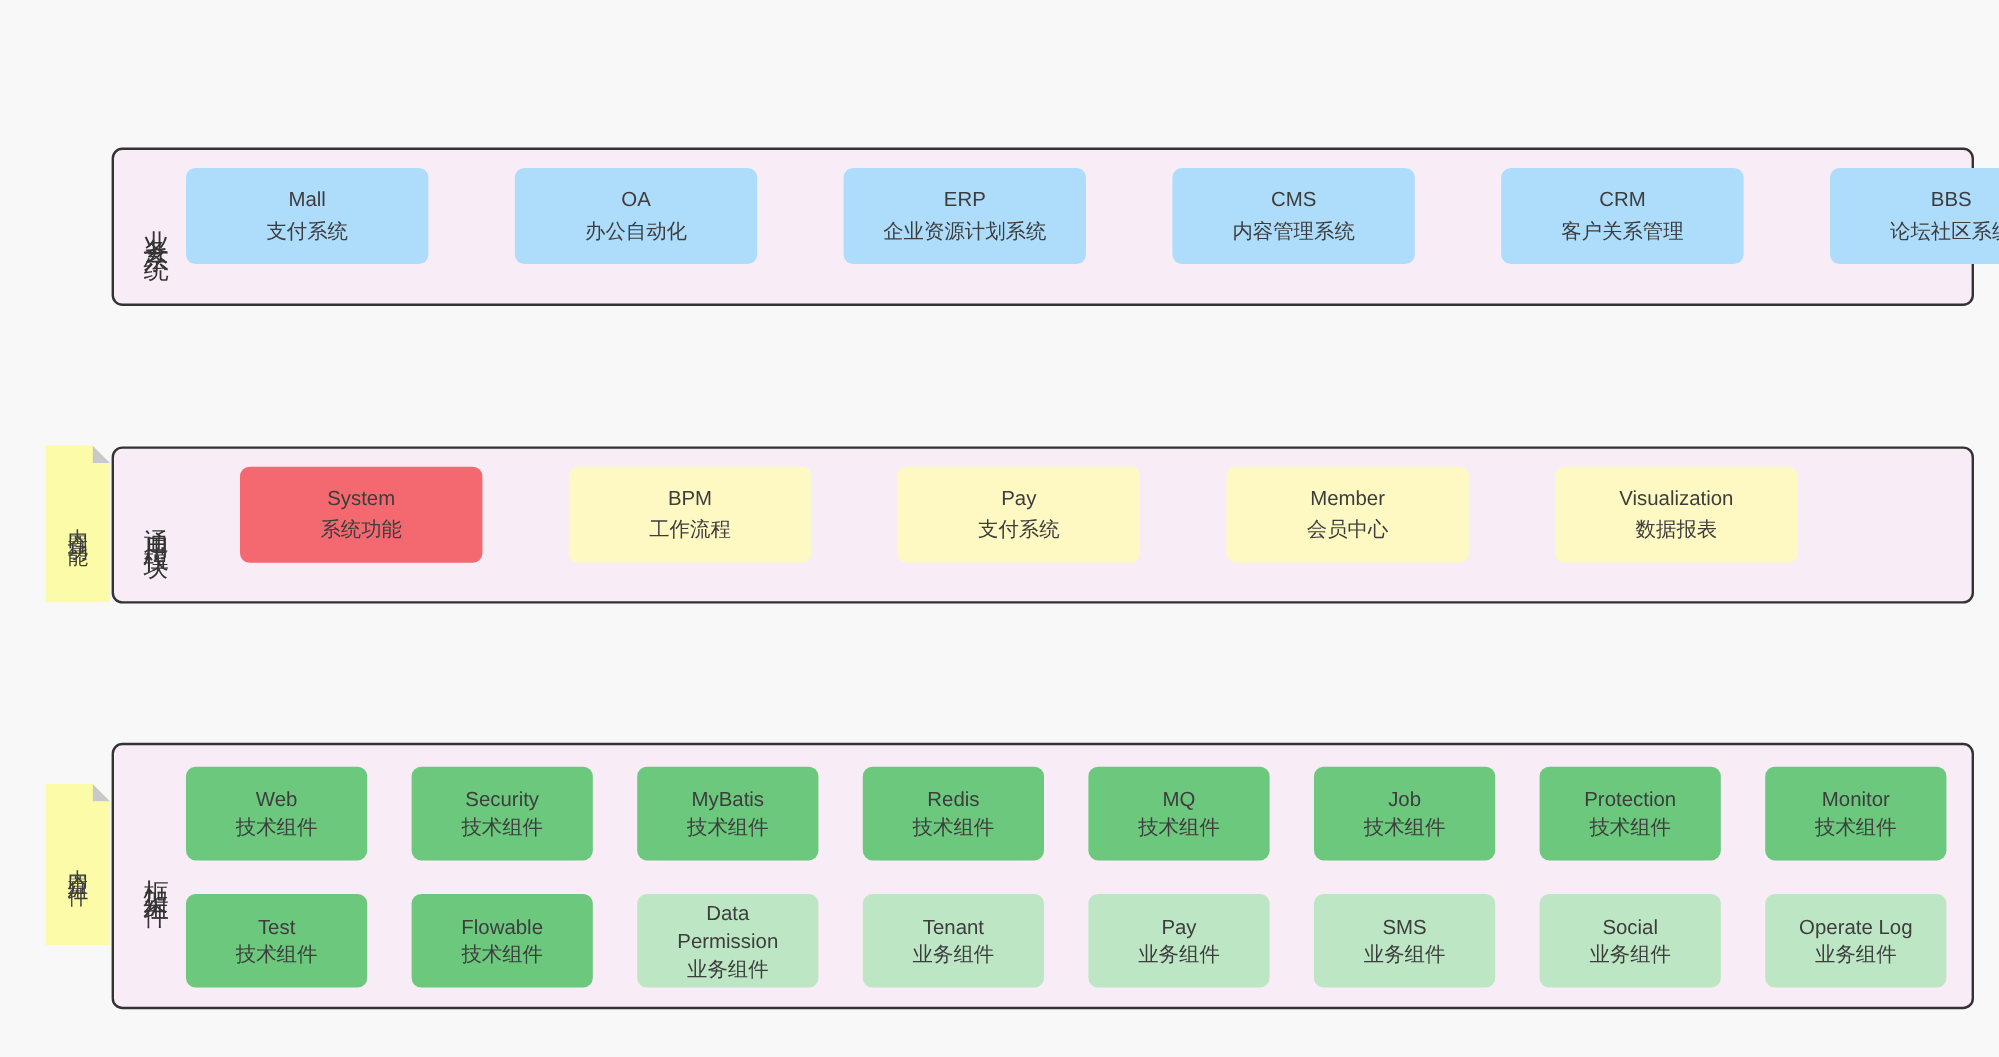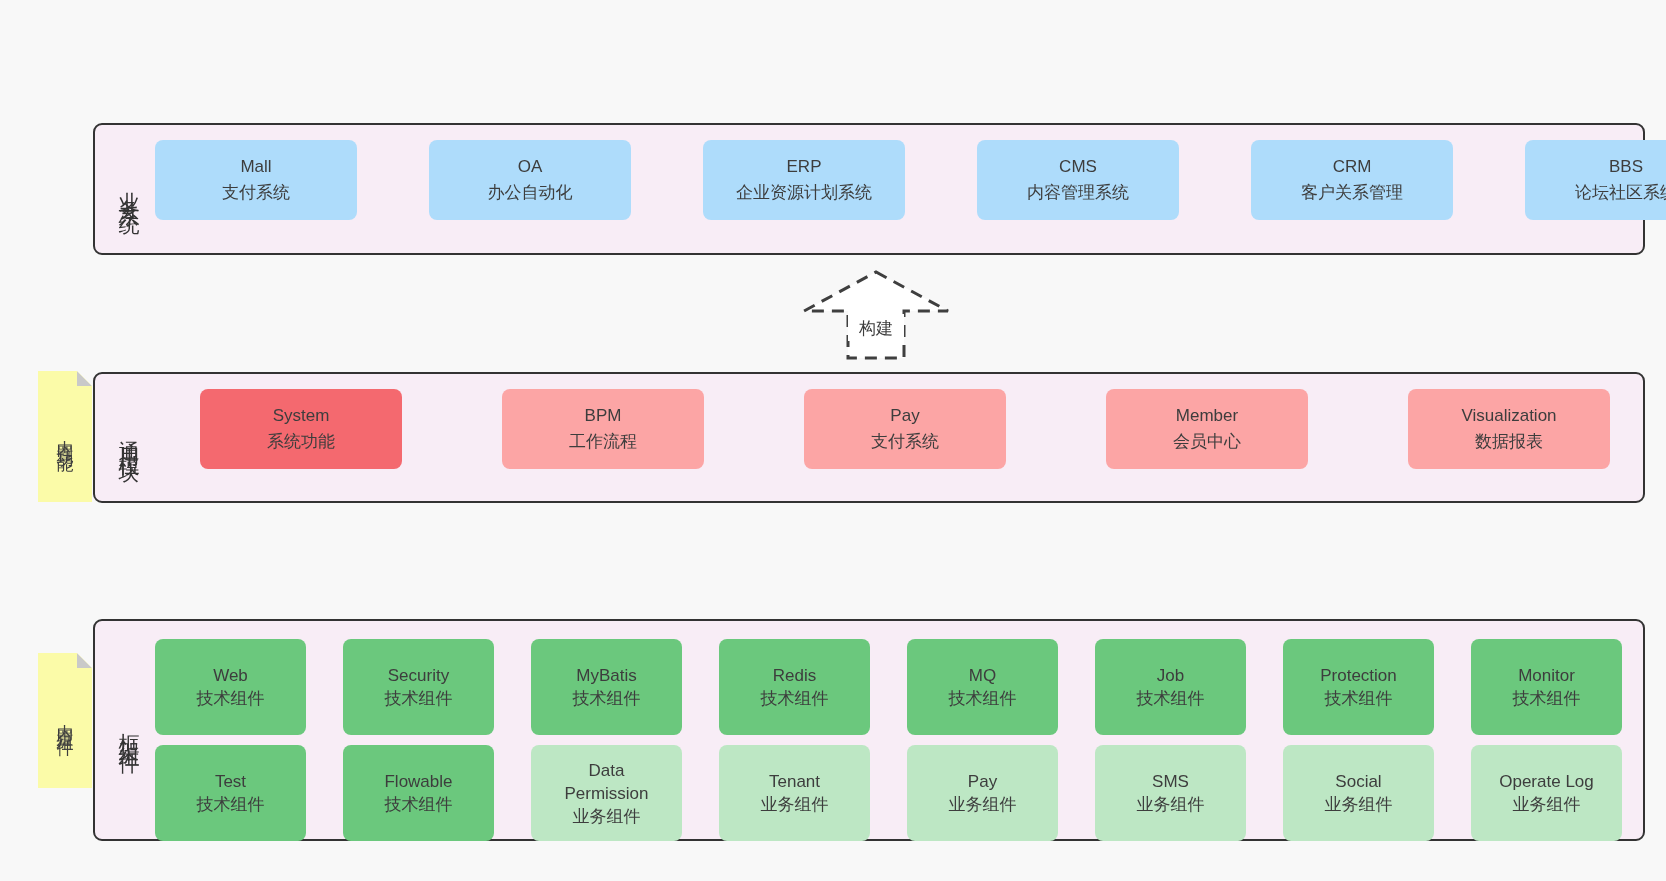--- a/index.html
+++ b/index.html
@@ -31,27 +31,27 @@
   .layer-1 .row,.layer-2 .row{top:15px;gap:72px;}
   .layer-3 .row-a{top:18px;gap:37px;}
   .layer-3 .row-b{top:124px;gap:37px;justify-content:center;}
 
   .box{
     display:flex;flex-direction:column;align-items:center;justify-content:center;
     border-radius:8px;text-align:center;flex:0 0 auto;
   }
   .box .t,.box .s{display:block;font-size:17px;line-height:26px;}
   .big{width:202px;height:80px;}
-  .small{width:151px;height:96px;}
+  .small{width:151px;height:78px;}
   .small .t,.small .s{line-height:23px;}
   .small .t{max-width:105px;}
 
   .blue{background:#aedcfb;}
   .red{background:#f4696f;margin-left:45px;}
-  .pink{background:#fca5a5;margin-left:28px;}
+  .pink{background:#fef9c3;}
   .green{background:#6bc87d;}
   .lgreen{background:#bde7c4;}
 
   
   .note{
     position:absolute;left:38px;width:54px;background:#fbfba8;
     clip-path:polygon(0 0,calc(100% - 15px) 0,100% 15px,100% 100%,0 100%);
     display:flex;align-items:center;justify-content:center;z-index:3;
   }
   .note-1{top:371px;height:131px;}
@@ -103,27 +103,20 @@
         <span class="t">CRM</span>
         <span class="s">客户关系管理</span>
       </div>
       <div class="box big blue">
         <span class="t">BBS</span>
         <span class="s">论坛社区系统</span>
       </div>
     </div>
   </div>
 
-  <div class="arrow arrow-1">
-    <svg viewBox="0 0 150 90">
-      <polygon points="75,2 147,41 103,41 103,88 47,88 47,41 3,41" fill="#ffffff" stroke="#3f3f3f" stroke-width="3" stroke-dasharray="12 8"></polygon>
-      <rect x="47" y="44" width="56" height="27" fill="#ffffff"></rect>
-      <text x="75" y="64" text-anchor="middle">构建</text>
-    </svg>
-  </div>
 
   <div class="note note-1">
     <span class="fold"></span>
     <span class="ntext">内置功能</span>
   </div>
 
   <div class="layer layer-2">
     <div class="vlabel">通用模块</div>
     <div class="row">
       <div class="box big red">

